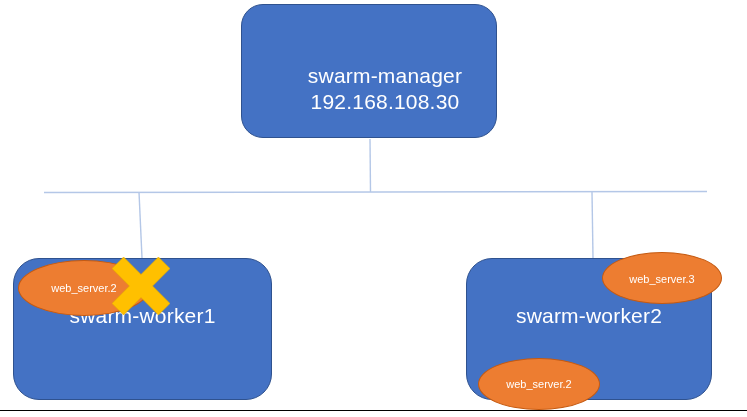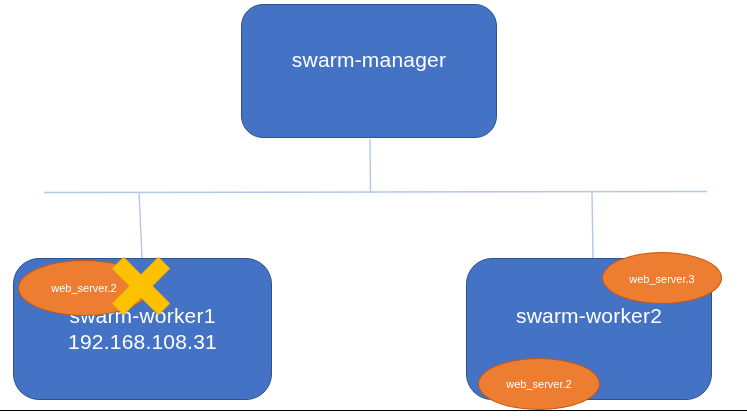--- a/index.html
+++ b/index.html
@@ -57,21 +57,22 @@
     left: 0;
     width: 100%;
     text-align: center;
     color: #ffffff;
     font-size: 21px;
     line-height: 26px;
     letter-spacing: 0.2px;
     white-space: nowrap;
   }
   .node-manager .node-label {
-    top: 42px;
+    top: 58px;
+    padding-left: 16px;
   }
   .node-worker1 .node-label,
   .node-worker2 .node-label {
     top: 44px;
   }
   .node-label .host,
   .node-label .ip {
     display: block;
   }
   .ellipse {
@@ -121,27 +122,27 @@
     <line x1="44" y1="192.5" x2="707" y2="191.5" stroke="#B4C7E7" stroke-width="1.6"></line>
 
     <line x1="139" y1="192" x2="142" y2="258" stroke="#B4C7E7" stroke-width="1.4"></line>
 
     <line x1="592" y1="192" x2="593" y2="258" stroke="#B4C7E7" stroke-width="1.4"></line>
   </svg>
 
   <div class="node node-manager">
     <div class="node-label">
       <span class="host">swarm-manager</span>
+      <span class="ip">192.168.108.30</span>
     </div>
   </div>
 
   <div class="node node-worker1">
     <div class="node-label">
       <span class="host">swarm-worker1</span>
-      <span class="ip">192.168.108.31</span>
     </div>
   </div>
 
   <div class="ellipse svc-w1-s2">
     <span class="svc-text">web_server.2</span>
   </div>
 
   <svg class="fail-marker" viewBox="0 0 100 100" xmlns="http://www.w3.org/2000/svg">
     <polygon points="20,0 50,30 80,0 100,20 70,50 100,80 80,100 50,70 20,100 0,80 30,50 0,20" fill="#FFC000" stroke="#E0A800" stroke-width="1"></polygon>
   </svg>

